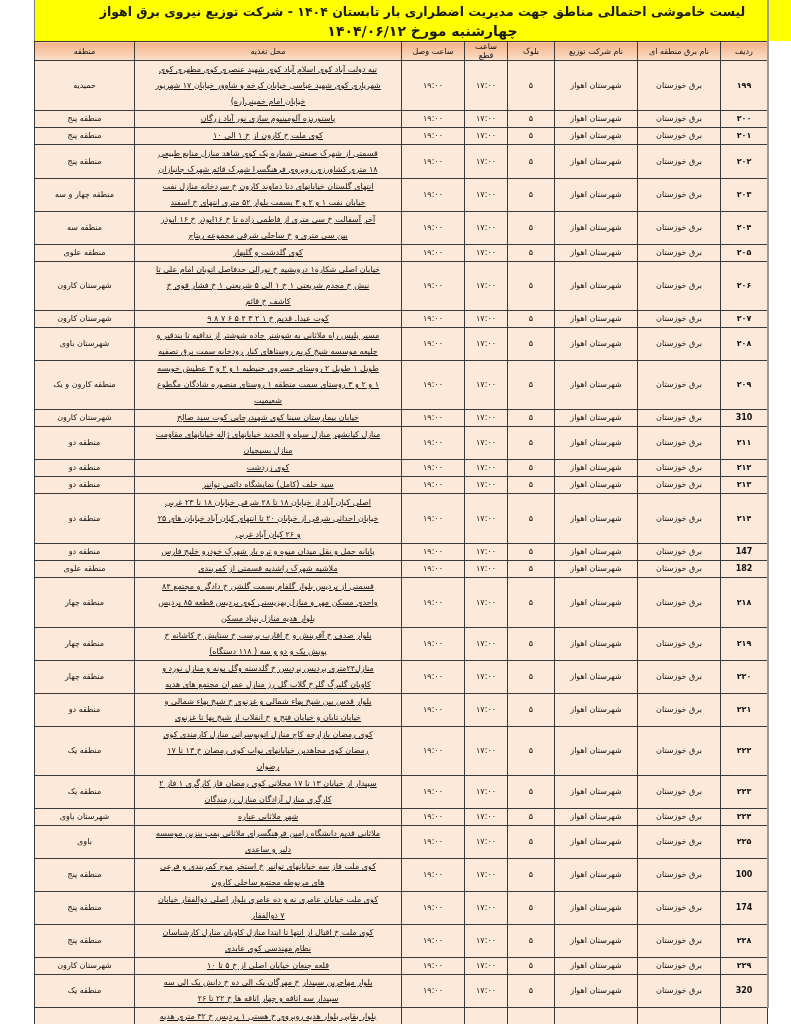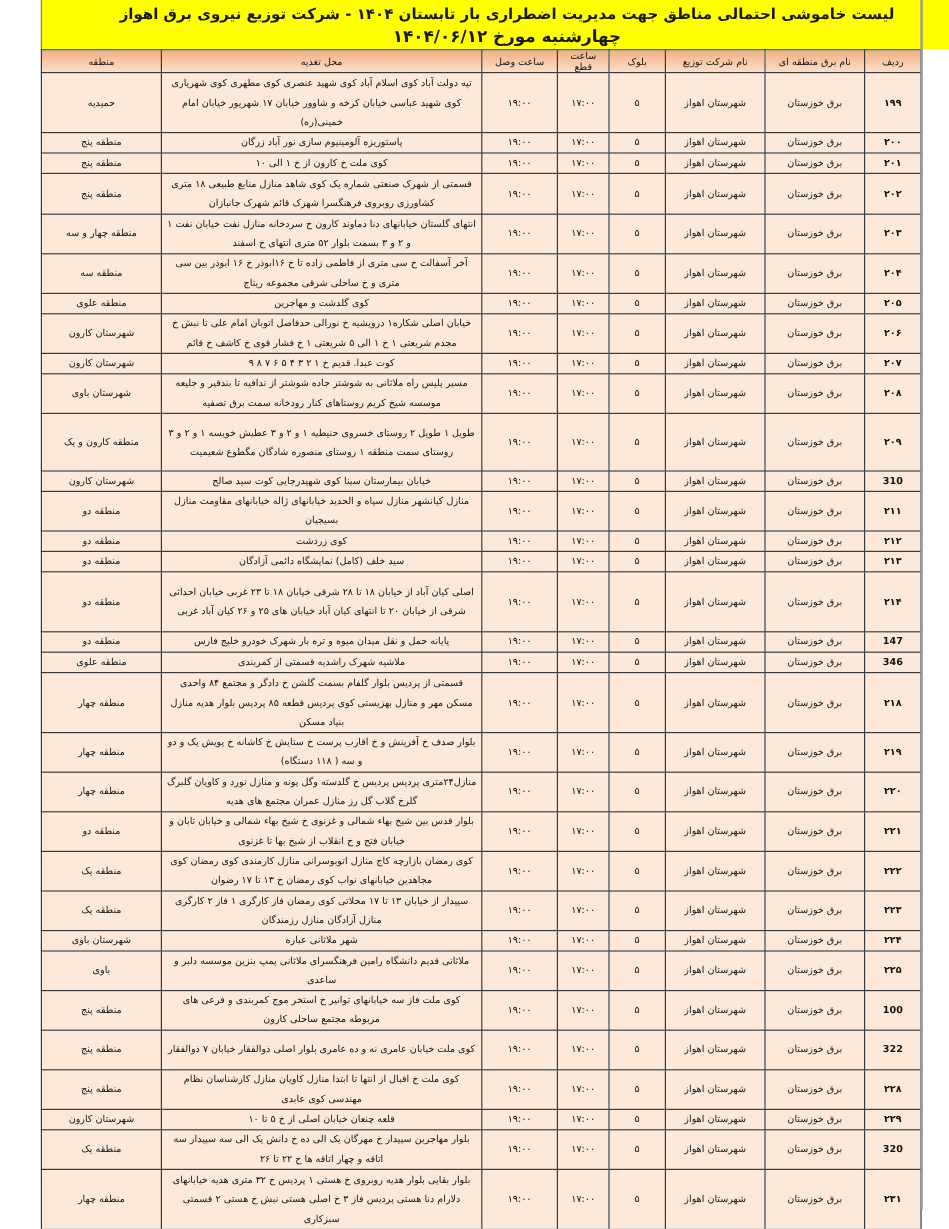--- a/index.html
+++ b/index.html
@@ -8,21 +8,21 @@
   .sheet { position: absolute; left: 34px; top: 0; width: 778px; }
   .title-block { background: #ffff00; border-left: 1px solid #7f7f7f; border-right: 2px solid #9a9a9a;
                  direction: rtl; text-align: center; font-weight: bold; color: #1a1a1a; }
   .title-line1 { font-size: 12.5px; height: 21px; line-height: 21px; padding-top: 1px; }
   .title-line2 { font-size: 14px; height: 19px; line-height: 19px; }
   table { border-collapse: collapse; width: 733px; direction: rtl; table-layout: fixed; }
   th, td { border: 1px solid #3a3a3a; padding: 0 3px; text-align: center; vertical-align: middle;
            font-size: 8px; color: #111; overflow: hidden; }
   th { background: linear-gradient(#f4b183, #fbe0cc); height: 16px; font-weight: normal; font-size: 8px; margin-left: 47px; }
   td { background: #fde9d9; line-height: 16px; }
-  td.feed { font-size: 8px; line-height: 16px; padding: 0 4px; }
+  td.feed { font-size: 8px; line-height: 16px; padding: 0 20px; text-decoration: underline; }
   td.num { font-weight: bold; text-align: center; }
   .edge-shadow { position: absolute; top: 0; right: 22px; width: 2px; height: 1008px; background: #9a9a9a; }
 </style>
 </head>
 <body>
 
 <div class="sheet">
   <div class="title-block">
     <div class="title-line1">لیست خاموشی احتمالی مناطق جهت مدیریت اضطراری بار تابستان ۱۴۰۴ - شرکت توزیع نیروی برق اهواز</div>
     <div class="title-line2">چهارشنبه مورخ ۱۴۰۴/۰۶/۱۲</div>
@@ -111,21 +111,21 @@
           <td class="feed">آخر آسفالت خ سی متری از فاطمی زاده تا خ ۱۶ابوذر   خ ۱۶ ابوذر   بین سی متری و خ ساحلی شرقی   مجموعه ریتاج</td>
           <td>منطقه سه</td>
         </tr>
         <tr style="height: 17px;">
           <td class="num">۲۰۵</td>
           <td>برق خوزستان</td>
           <td>شهرستان اهواز</td>
           <td>۵</td>
           <td>۱۷:۰۰</td>
           <td>۱۹:۰۰</td>
-          <td class="feed">کوی گلدشت و مهاجرین</td>
+          <td class="feed">کوی گلدشت و گلبهار</td>
           <td>منطقه علوی</td>
         </tr>
         <tr style="height: 33px;">
           <td class="num">۲۰۶</td>
           <td>برق خوزستان</td>
           <td>شهرستان اهواز</td>
           <td>۵</td>
           <td>۱۷:۰۰</td>
           <td>۱۹:۰۰</td>
           <td class="feed">خیابان اصلی شکاره۱   درویشیه خ نورالی حدفاصل اتوبان امام علی تا نبش خ مجدم   شریعتی ۱ خ ۱ الی ۵   شریعتی ۱ خ فشار قوی   خ کاشف خ قائم</td>
@@ -191,21 +191,21 @@
           <td class="feed">کوی زردشت</td>
           <td>منطقه دو</td>
         </tr>
         <tr style="height: 17px;">
           <td class="num">۲۱۳</td>
           <td>برق خوزستان</td>
           <td>شهرستان اهواز</td>
           <td>۵</td>
           <td>۱۷:۰۰</td>
           <td>۱۹:۰۰</td>
-          <td class="feed">سید خلف (کامل)   نمایشگاه دائمی آزادگان</td>
+          <td class="feed">سید خلف (کامل)   نمایشگاه دائمی توانیر</td>
           <td>منطقه دو</td>
         </tr>
         <tr style="height: 50px;">
           <td class="num">۲۱۴</td>
           <td>برق خوزستان</td>
           <td>شهرستان اهواز</td>
           <td>۵</td>
           <td>۱۷:۰۰</td>
           <td>۱۹:۰۰</td>
           <td class="feed">اصلی کیان آباد از خیابان ۱۸ تا ۲۸ شرقی   خیابان ۱۸ تا ۲۳ غربی   خیابان احداثی شرقی از خیابان ۲۰ تا انتهای کیان آباد   خیابان های ۲۵ و ۲۶ کیان آباد غربی</td>
@@ -215,21 +215,21 @@
           <td class="num">147</td>
           <td>برق خوزستان</td>
           <td>شهرستان اهواز</td>
           <td>۵</td>
           <td>۱۷:۰۰</td>
           <td>۱۹:۰۰</td>
           <td class="feed">پایانه حمل و نقل   میدان میوه و تره بار   شهرک خودرو خلیج فارس</td>
           <td>منطقه دو</td>
         </tr>
         <tr style="height: 17px;">
-          <td class="num">346</td>
+          <td class="num">182</td>
           <td>برق خوزستان</td>
           <td>شهرستان اهواز</td>
           <td>۵</td>
           <td>۱۷:۰۰</td>
           <td>۱۹:۰۰</td>
           <td class="feed">ملاشیه شهرک راشدیه   قسمتی از کمربندی</td>
           <td>منطقه علوی</td>
         </tr>
         <tr style="height: 50px;">
           <td class="num">۲۱۸</td>
@@ -315,21 +315,21 @@
           <td class="num">100</td>
           <td>برق خوزستان</td>
           <td>شهرستان اهواز</td>
           <td>۵</td>
           <td>۱۷:۰۰</td>
           <td>۱۹:۰۰</td>
           <td class="feed">کوی ملت فاز سه خیابانهای توانیر   خ استخر موج   کمربندی و فرعی های مربوطه   مجتمع ساحلی کارون</td>
           <td>منطقه پنج</td>
         </tr>
         <tr style="height: 33px;">
-          <td class="num">322</td>
+          <td class="num">174</td>
           <td>برق خوزستان</td>
           <td>شهرستان اهواز</td>
           <td>۵</td>
           <td>۱۷:۰۰</td>
           <td>۱۹:۰۰</td>
           <td class="feed">کوی ملت خیابان عامری نه و ده عامری   بلوار اصلی ذوالفقار   خیابان ۷ ذوالفقار</td>
           <td>منطقه پنج</td>
         </tr>
         <tr style="height: 33px;">
           <td class="num">۲۲۸</td>

